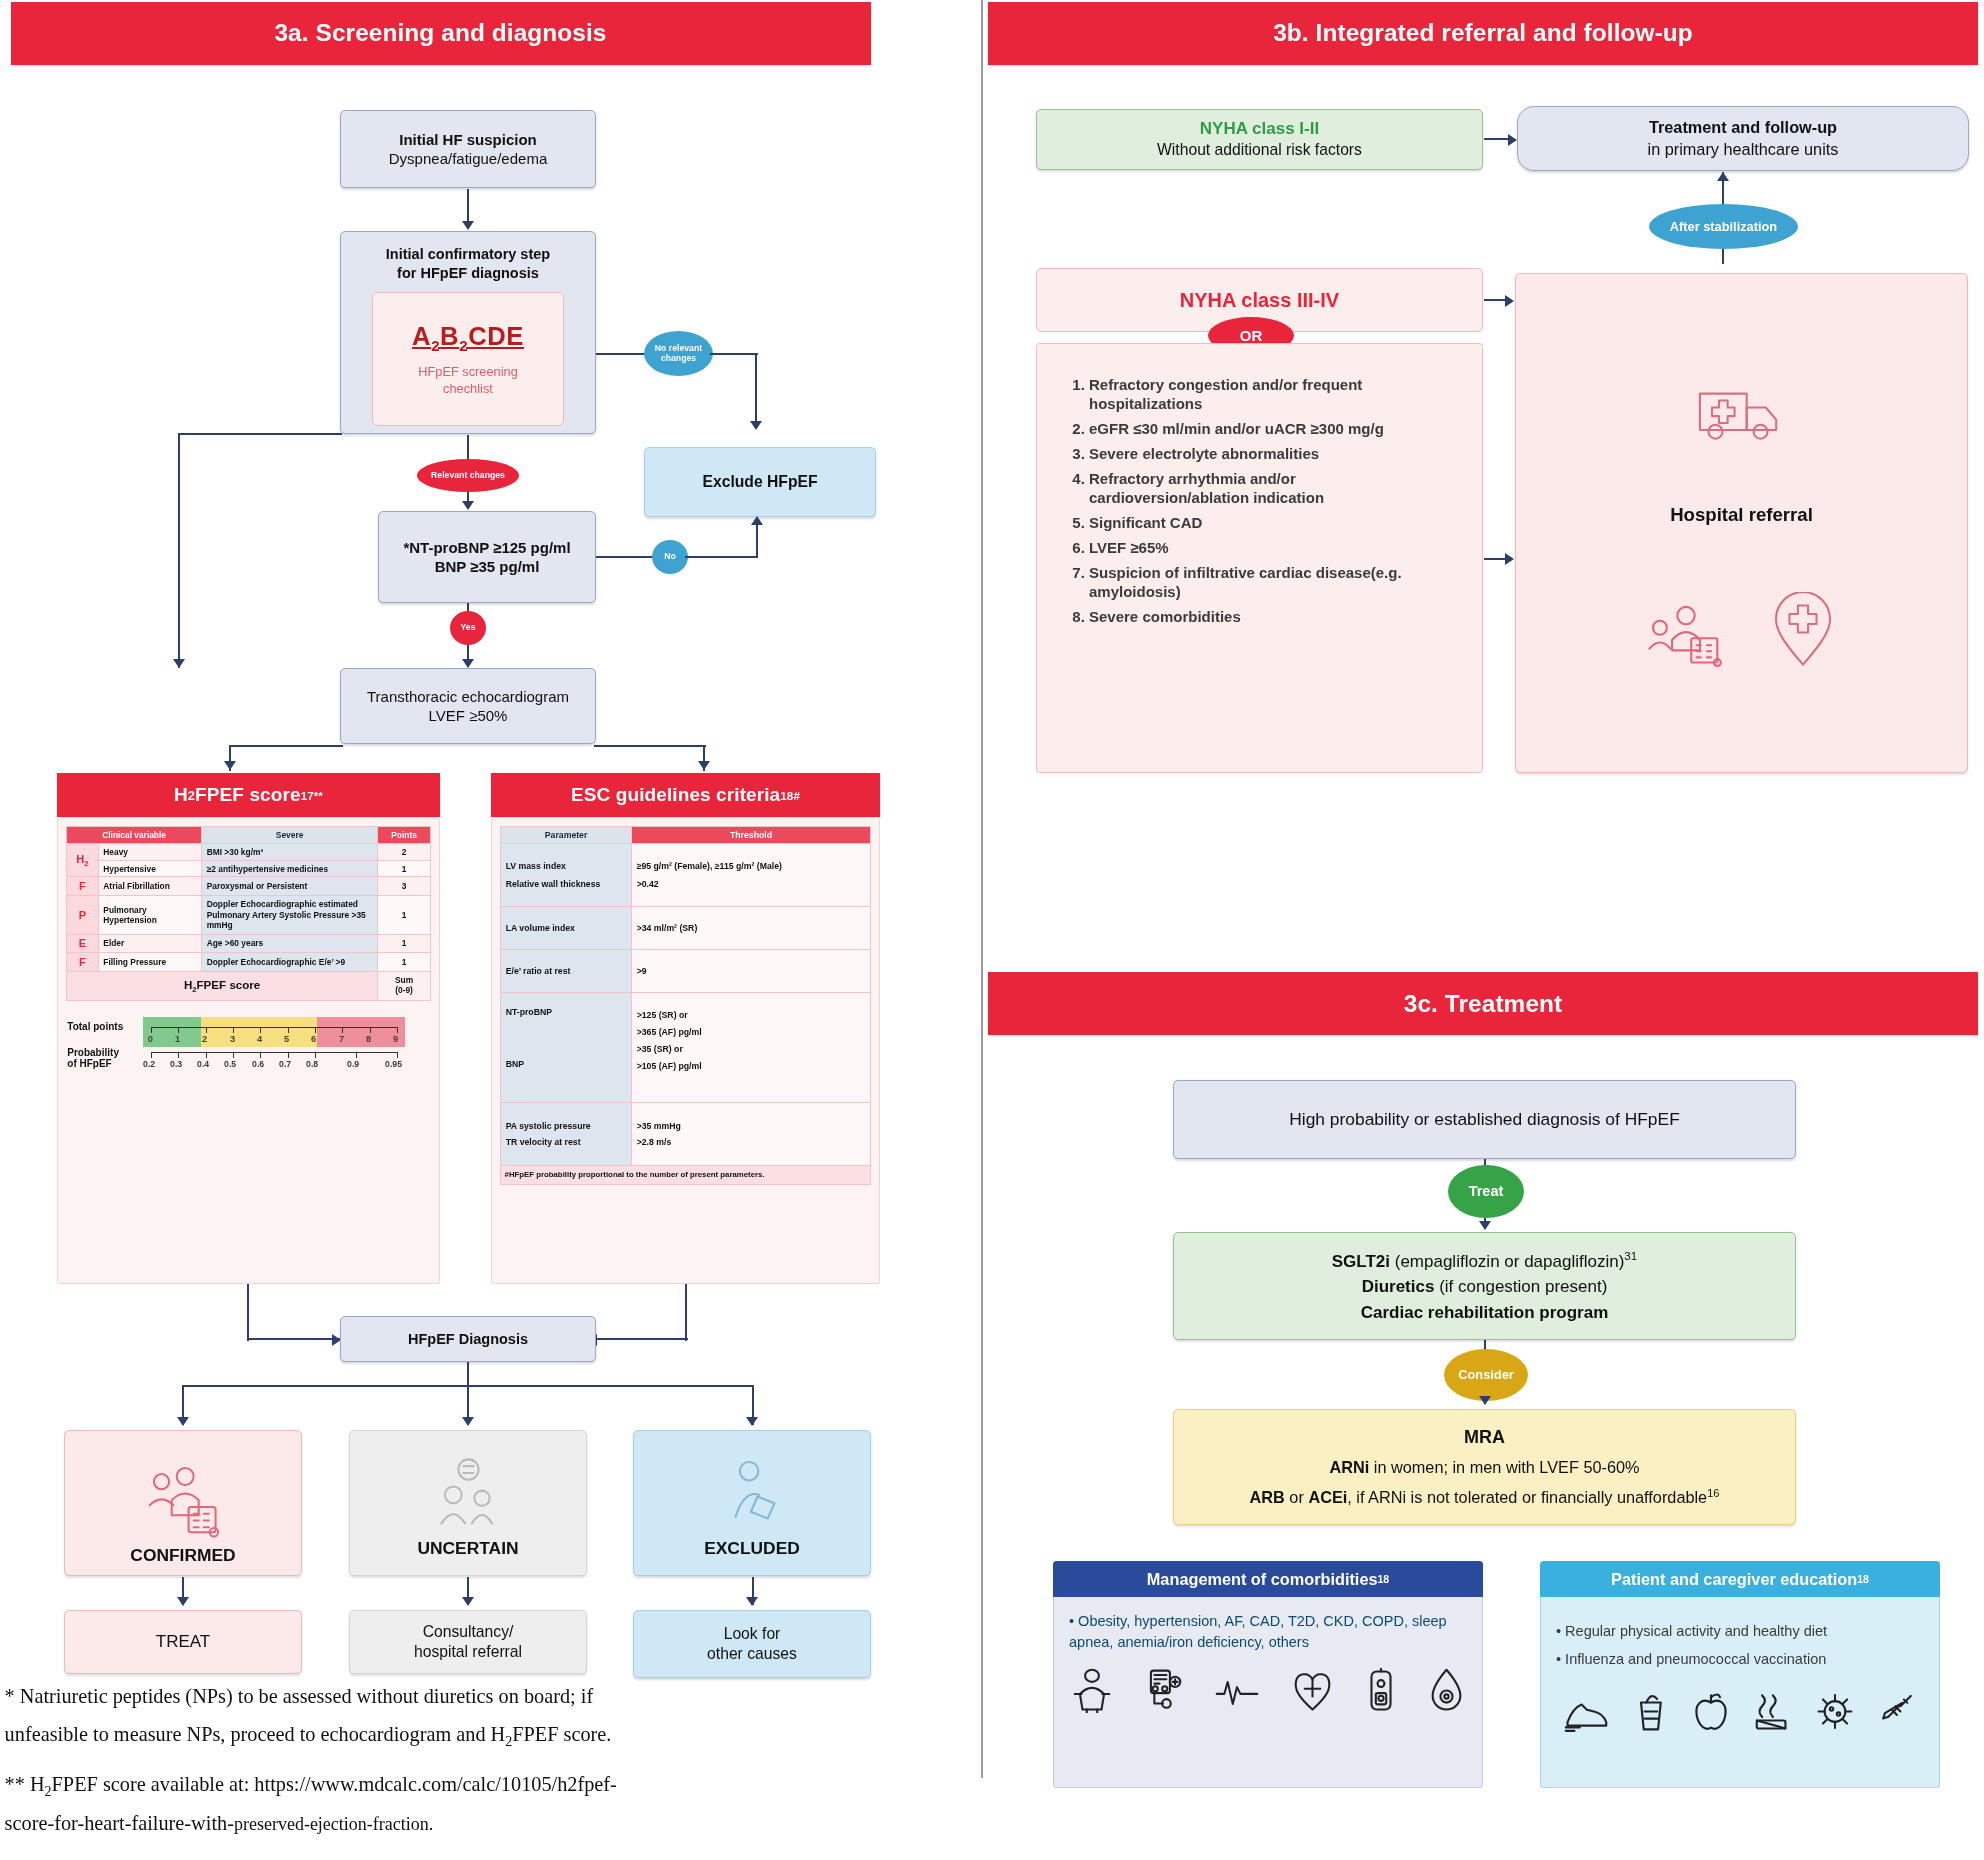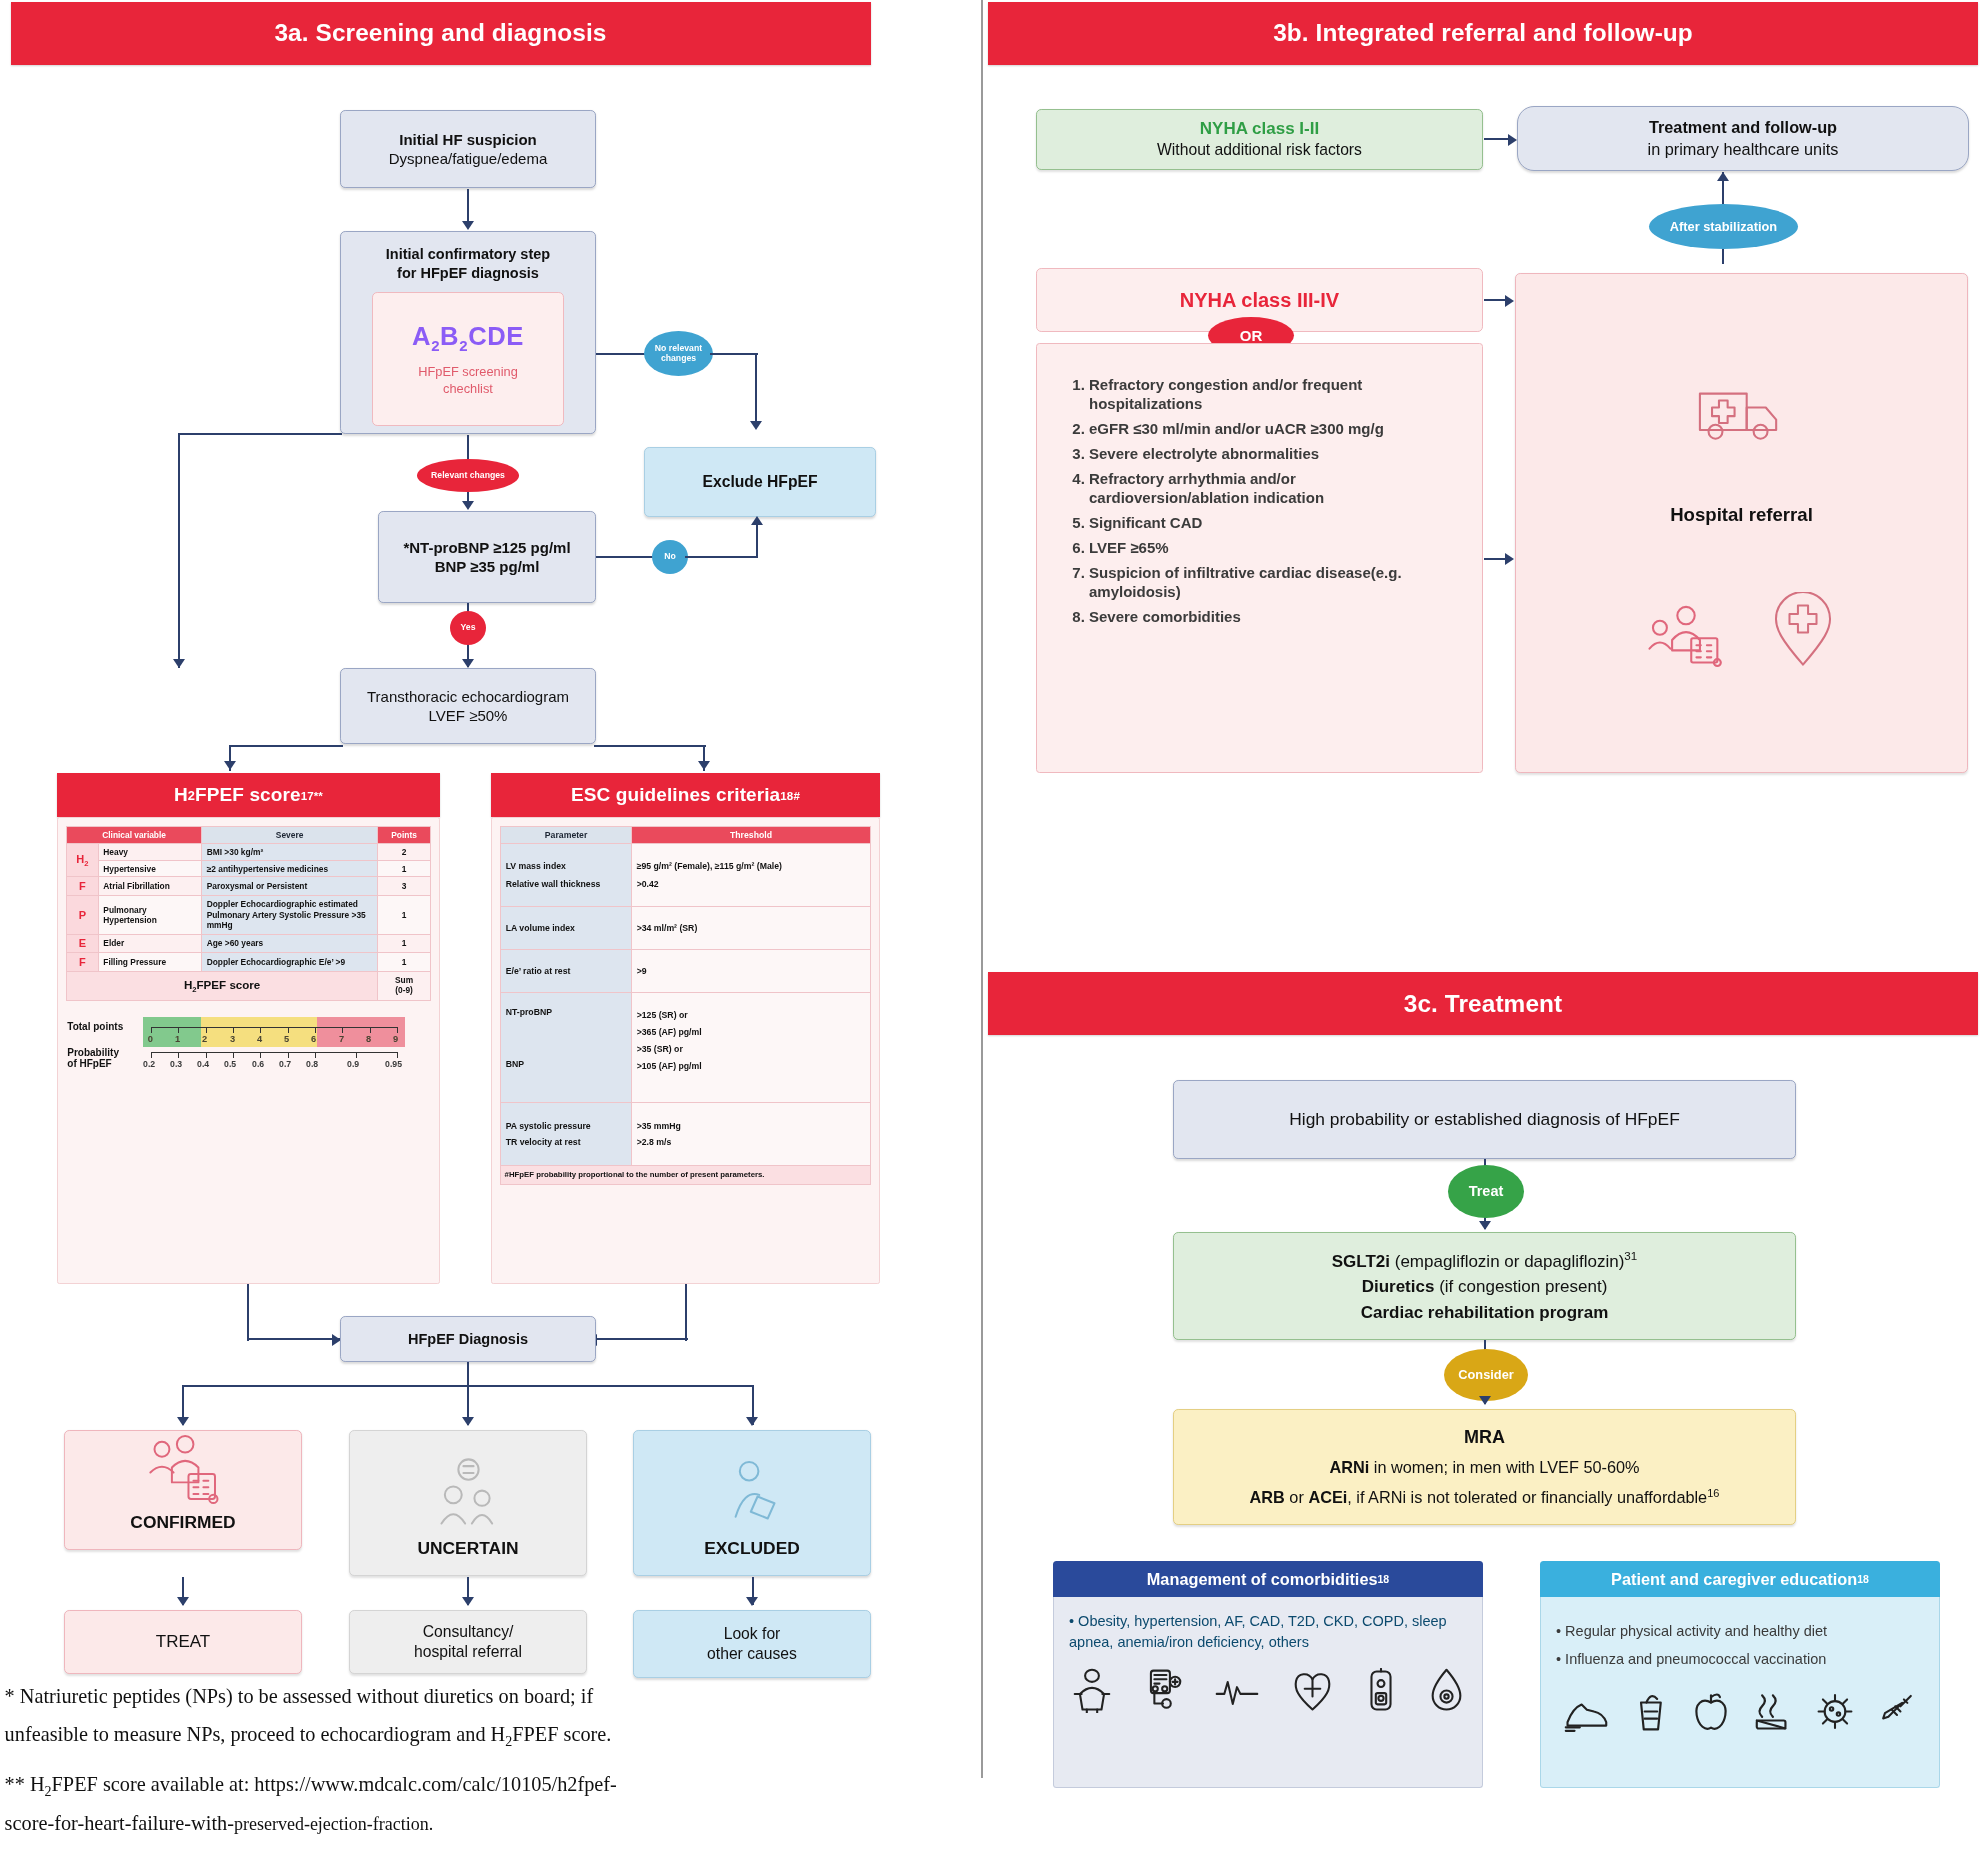--- a/index.html
+++ b/index.html
@@ -97,21 +97,21 @@
   <div class="t-bold">Initial HF suspicion</div>
   <div>Dyspnea/fatigue/edema</div>
 </div>
 <div class="ln" style="left:467px;top:189px;width:2.3px;height:33px;"></div>
 <div class="arw arw-d" style="left:462px;top:221px;"></div>
 
 <div class="abs box box-blue" style="left:340px;top:231px;width:256px;height:203px;font-size:14.5px;justify-content:flex-start;padding-top:12.8px;">
   <div class="t-bold">Initial confirmatory step</div>
   <div class="t-bold" style="margin-bottom:9.3px;">for HFpEF diagnosis</div>
   <div class="box box-pink-soft" style="width:192px;height:134px;font-size:12.8px;color:#e05a6b;">
-    <div style="font-size:25.6px;font-weight:bold;color:#8b5cf6;letter-spacing:0.6px;">
+    <div style="font-size:25.6px;font-weight:bold;color:#b91c1c;letter-spacing:0.6px;text-decoration:underline;">
       <span>A</span><sub style="font-size:15px;">2</sub><span>B</span><sub style="font-size:15px;">2</sub><span>CDE</span>
     </div>
     <div style="margin-top:8.1px;">HFpEF screening</div>
     <div>chechlist</div>
   </div>
 </div>
 
 <div class="ln" style="left:596px;top:353px;width:50px;height:2.3px;"></div>
 <div class="pill pill-blue" style="left:644px;top:331px;width:69px;height:45px;font-size:8.7px;">
   <span>No relevant changes</span>
@@ -377,21 +377,21 @@
 
 <div class="ln" style="left:467px;top:1362px;width:2.3px;height:24.4px;"></div>
 <div class="ln" style="left:182px;top:1385px;width:572px;height:2.3px;"></div>
 <div class="ln" style="left:182px;top:1385px;width:2.3px;height:40px;"></div>
 <div class="arw arw-d" style="left:177px;top:1417px;"></div>
 <div class="ln" style="left:467px;top:1385px;width:2.3px;height:40px;"></div>
 <div class="arw arw-d" style="left:462px;top:1417px;"></div>
 <div class="ln" style="left:752px;top:1385px;width:2.3px;height:40px;"></div>
 <div class="arw arw-d" style="left:746px;top:1417px;"></div>
 
-<div class="abs box box-pink" style="left:64px;top:1430px;width:238px;height:120px;font-size:17.4px;justify-content:flex-end;padding-bottom:15px;">
+<div class="abs box box-pink" style="left:64px;top:1430px;width:238px;height:146px;font-size:17.4px;justify-content:flex-end;padding-bottom:8px;">
   <svg width="87" height="76" viewBox="0 0 100 90" style="margin-bottom:5.8px;">
     <g class="ico" stroke="#e0677c">
       <circle cx="24" cy="22" r="9"></circle>
         <path d="M10 50 q14 -14 28 0"></path>
       <circle cx="52" cy="16" r="10"></circle>
         <path d="M36 44 q16 -16 32 0 l0 18 l-32 0 z"></path>
       <rect x="56" y="52" width="32" height="30" rx="3"></rect>
       <path d="M62 60h6M74 60h6M62 68h6M74 68h6M62 76h6M74 76h6"></path>
       <circle cx="86" cy="82" r="5"></circle>
     </g>

